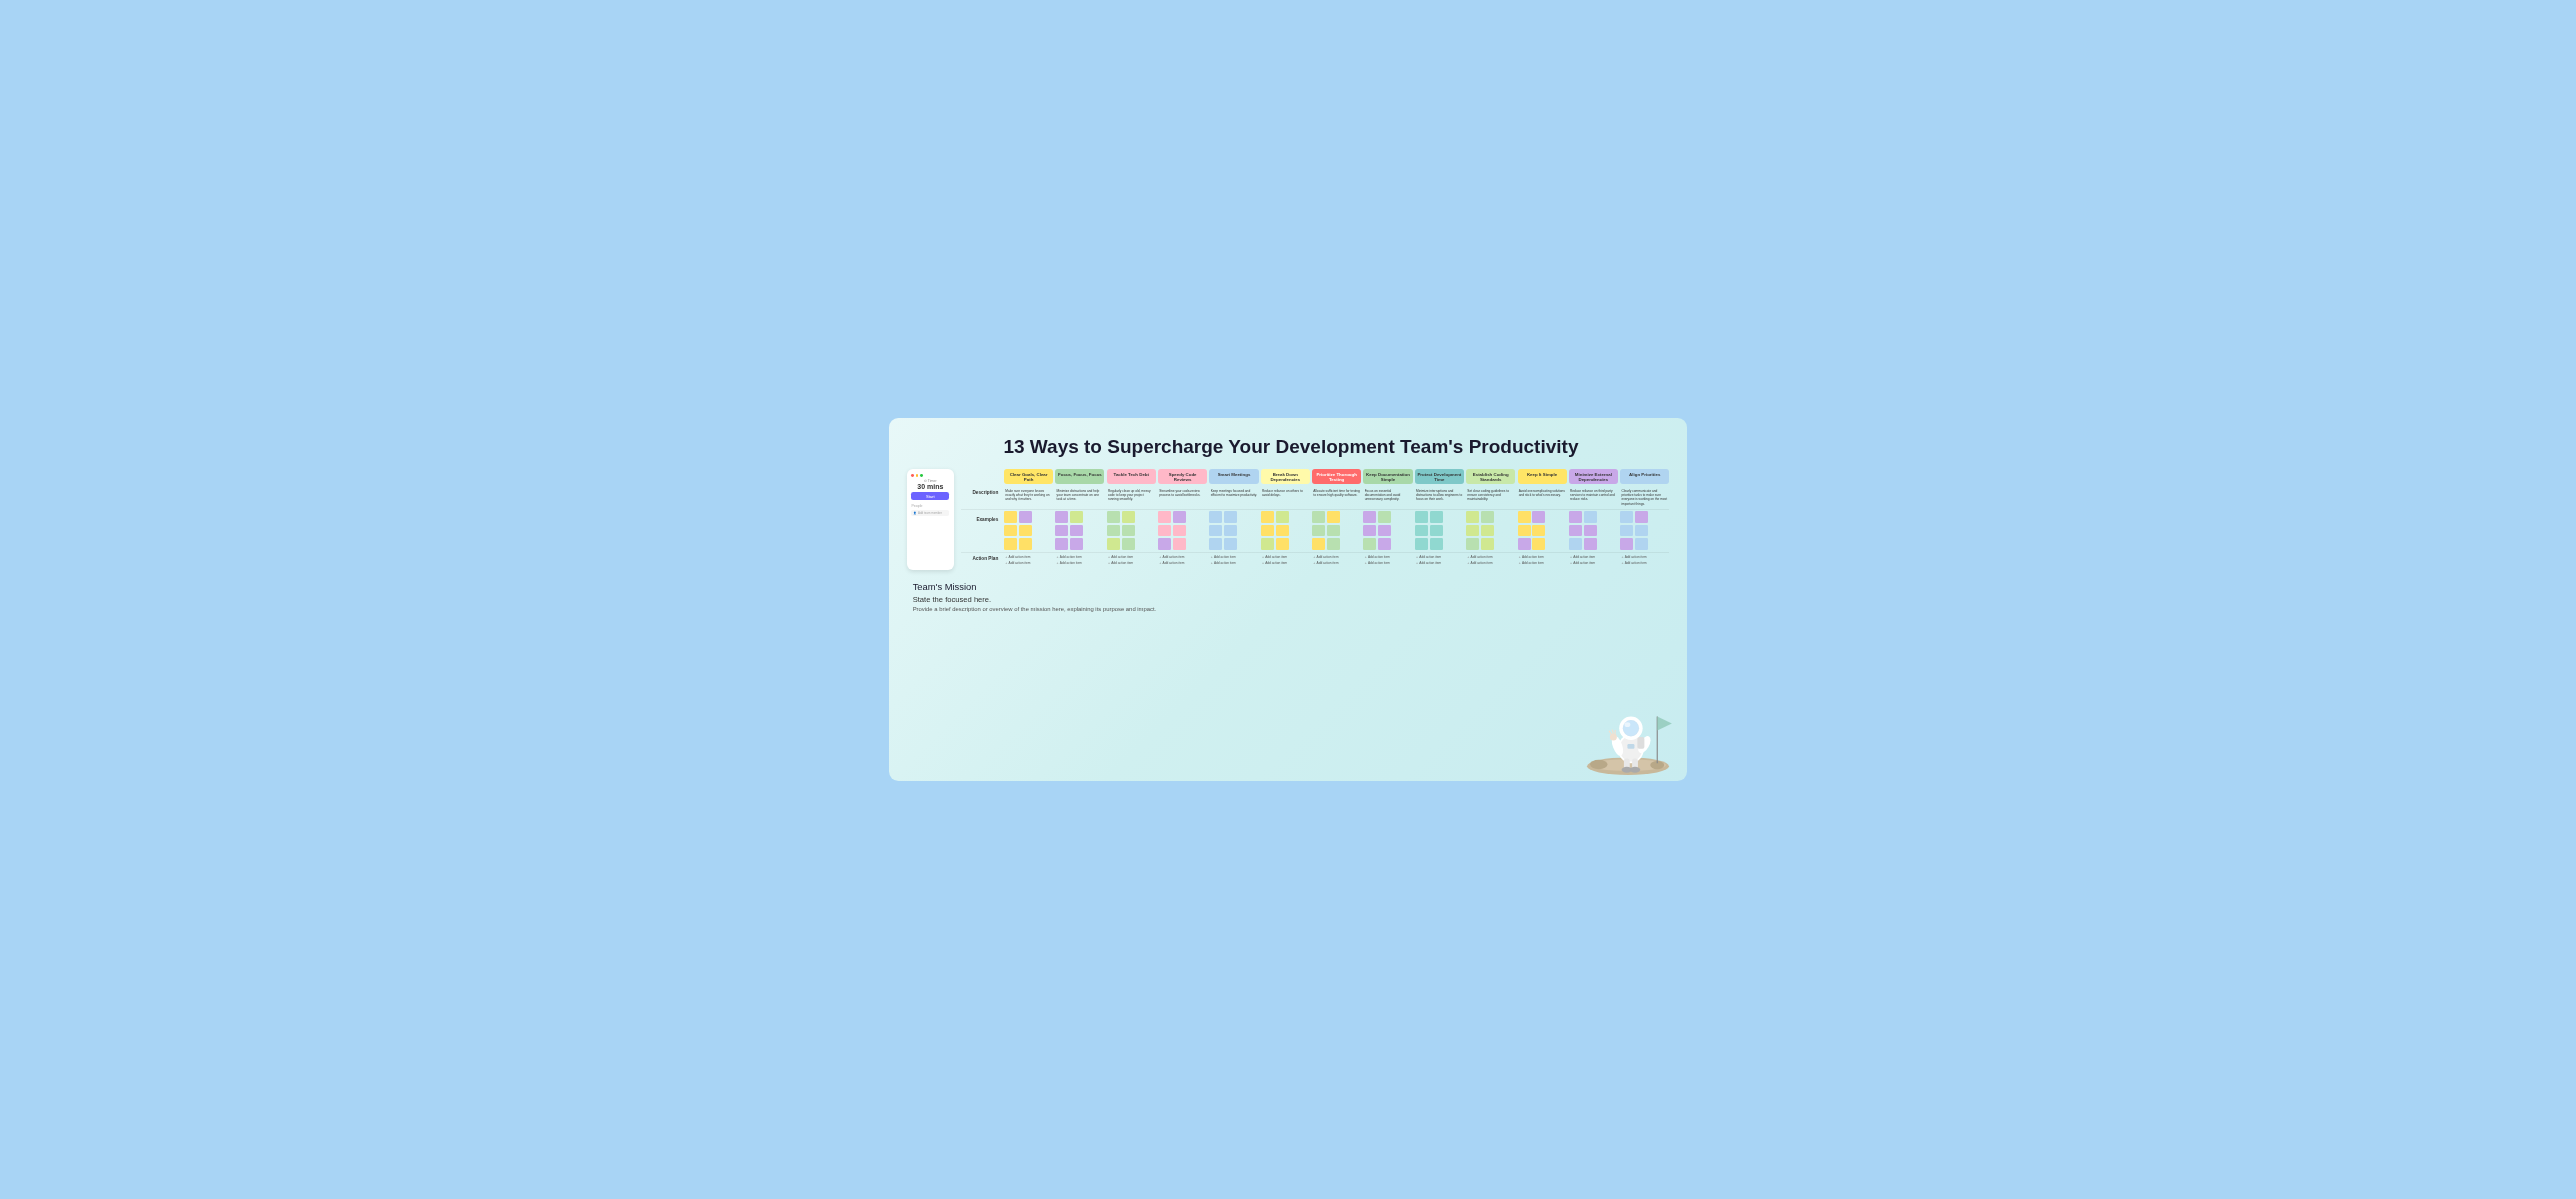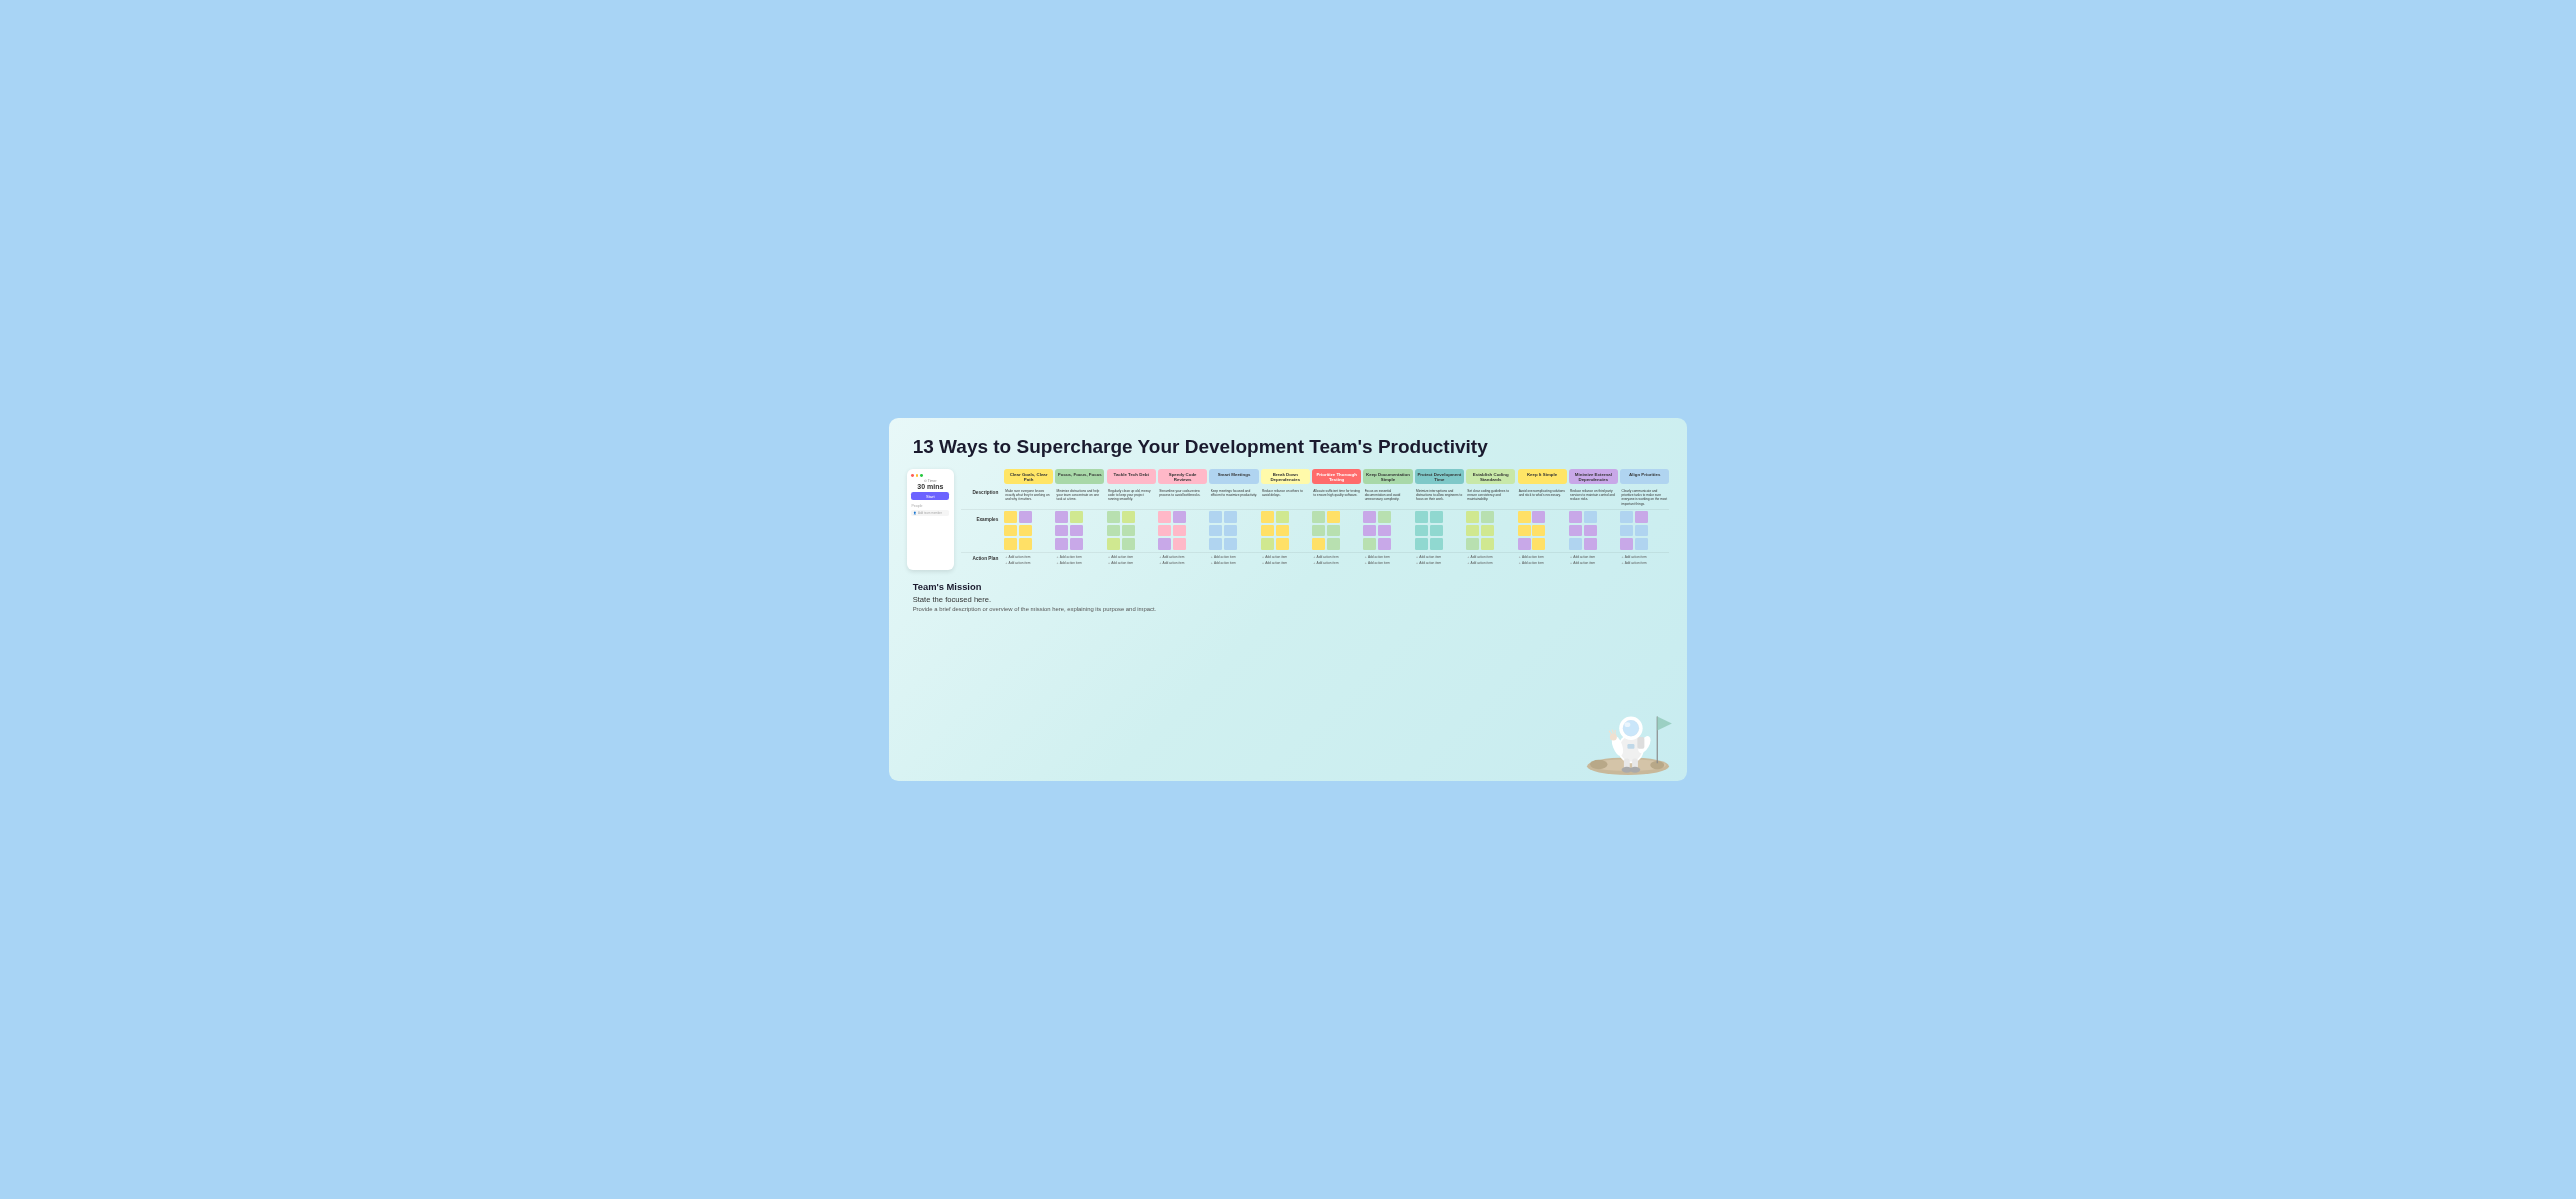--- a/index.html
+++ b/index.html
@@ -25,20 +25,21 @@
       position: relative;
       overflow: hidden;
       min-height: 363px;
     }
     .page-title {
       font-size: 19px;
       font-weight: 700;
       color: #1a1a2e;
       margin-bottom: 11.7px;
       padding-left: 5.9px;
+      text-align: center;
     }
     .main-content {
       display: flex;
       gap: 7px;
     }
     
     .sidebar-panel {
       background: white;
       border-radius: 5.9px;
       padding: 4.7px;
@@ -206,21 +207,21 @@
       background: rgba(0,0,0,0.06);
       margin: 1.2px 0;
     }
     
     .mission-section {
       margin-top: 11.7px;
       padding: 0 5.9px;
     }
     .mission-title {
       font-size: 9.4px;
-      font-weight: 700;
+      font-weight: 400;
       color: #1a1a2e;
       margin-bottom: 2.3px;
     }
     .mission-subtitle {
       font-size: 7.6px;
       color: #333;
       margin-bottom: 2.3px;
     }
     .mission-desc {
       font-size: 5.9px;

